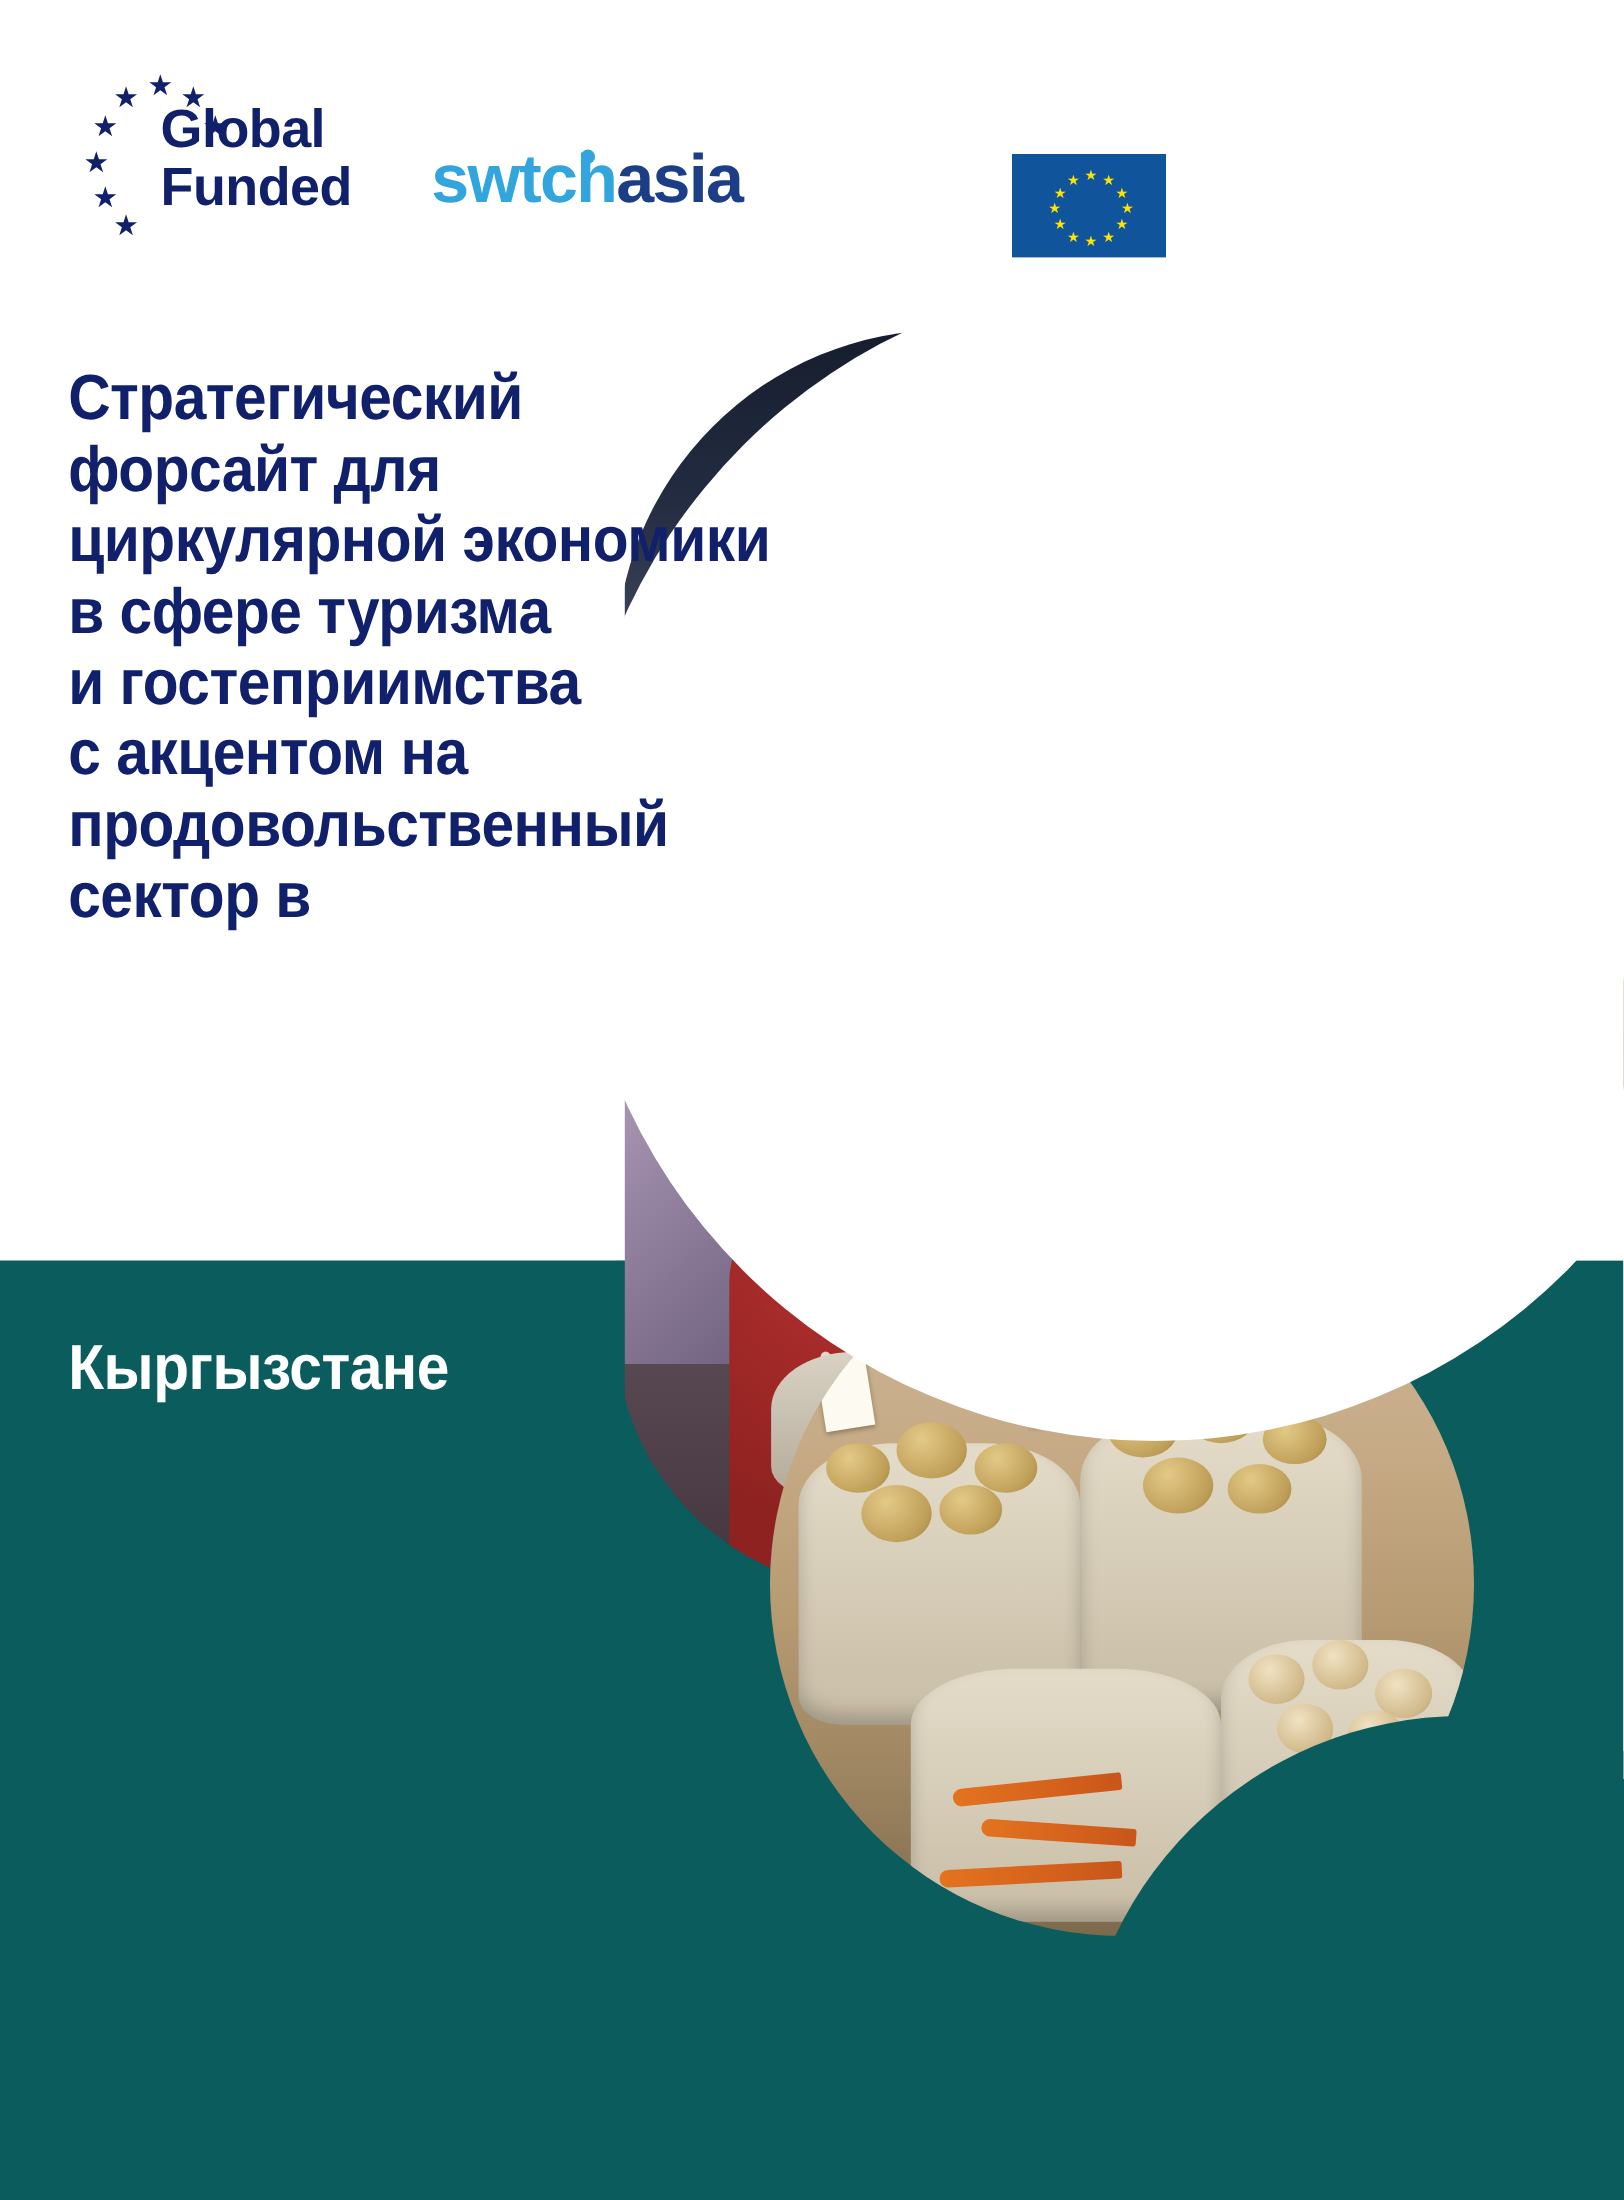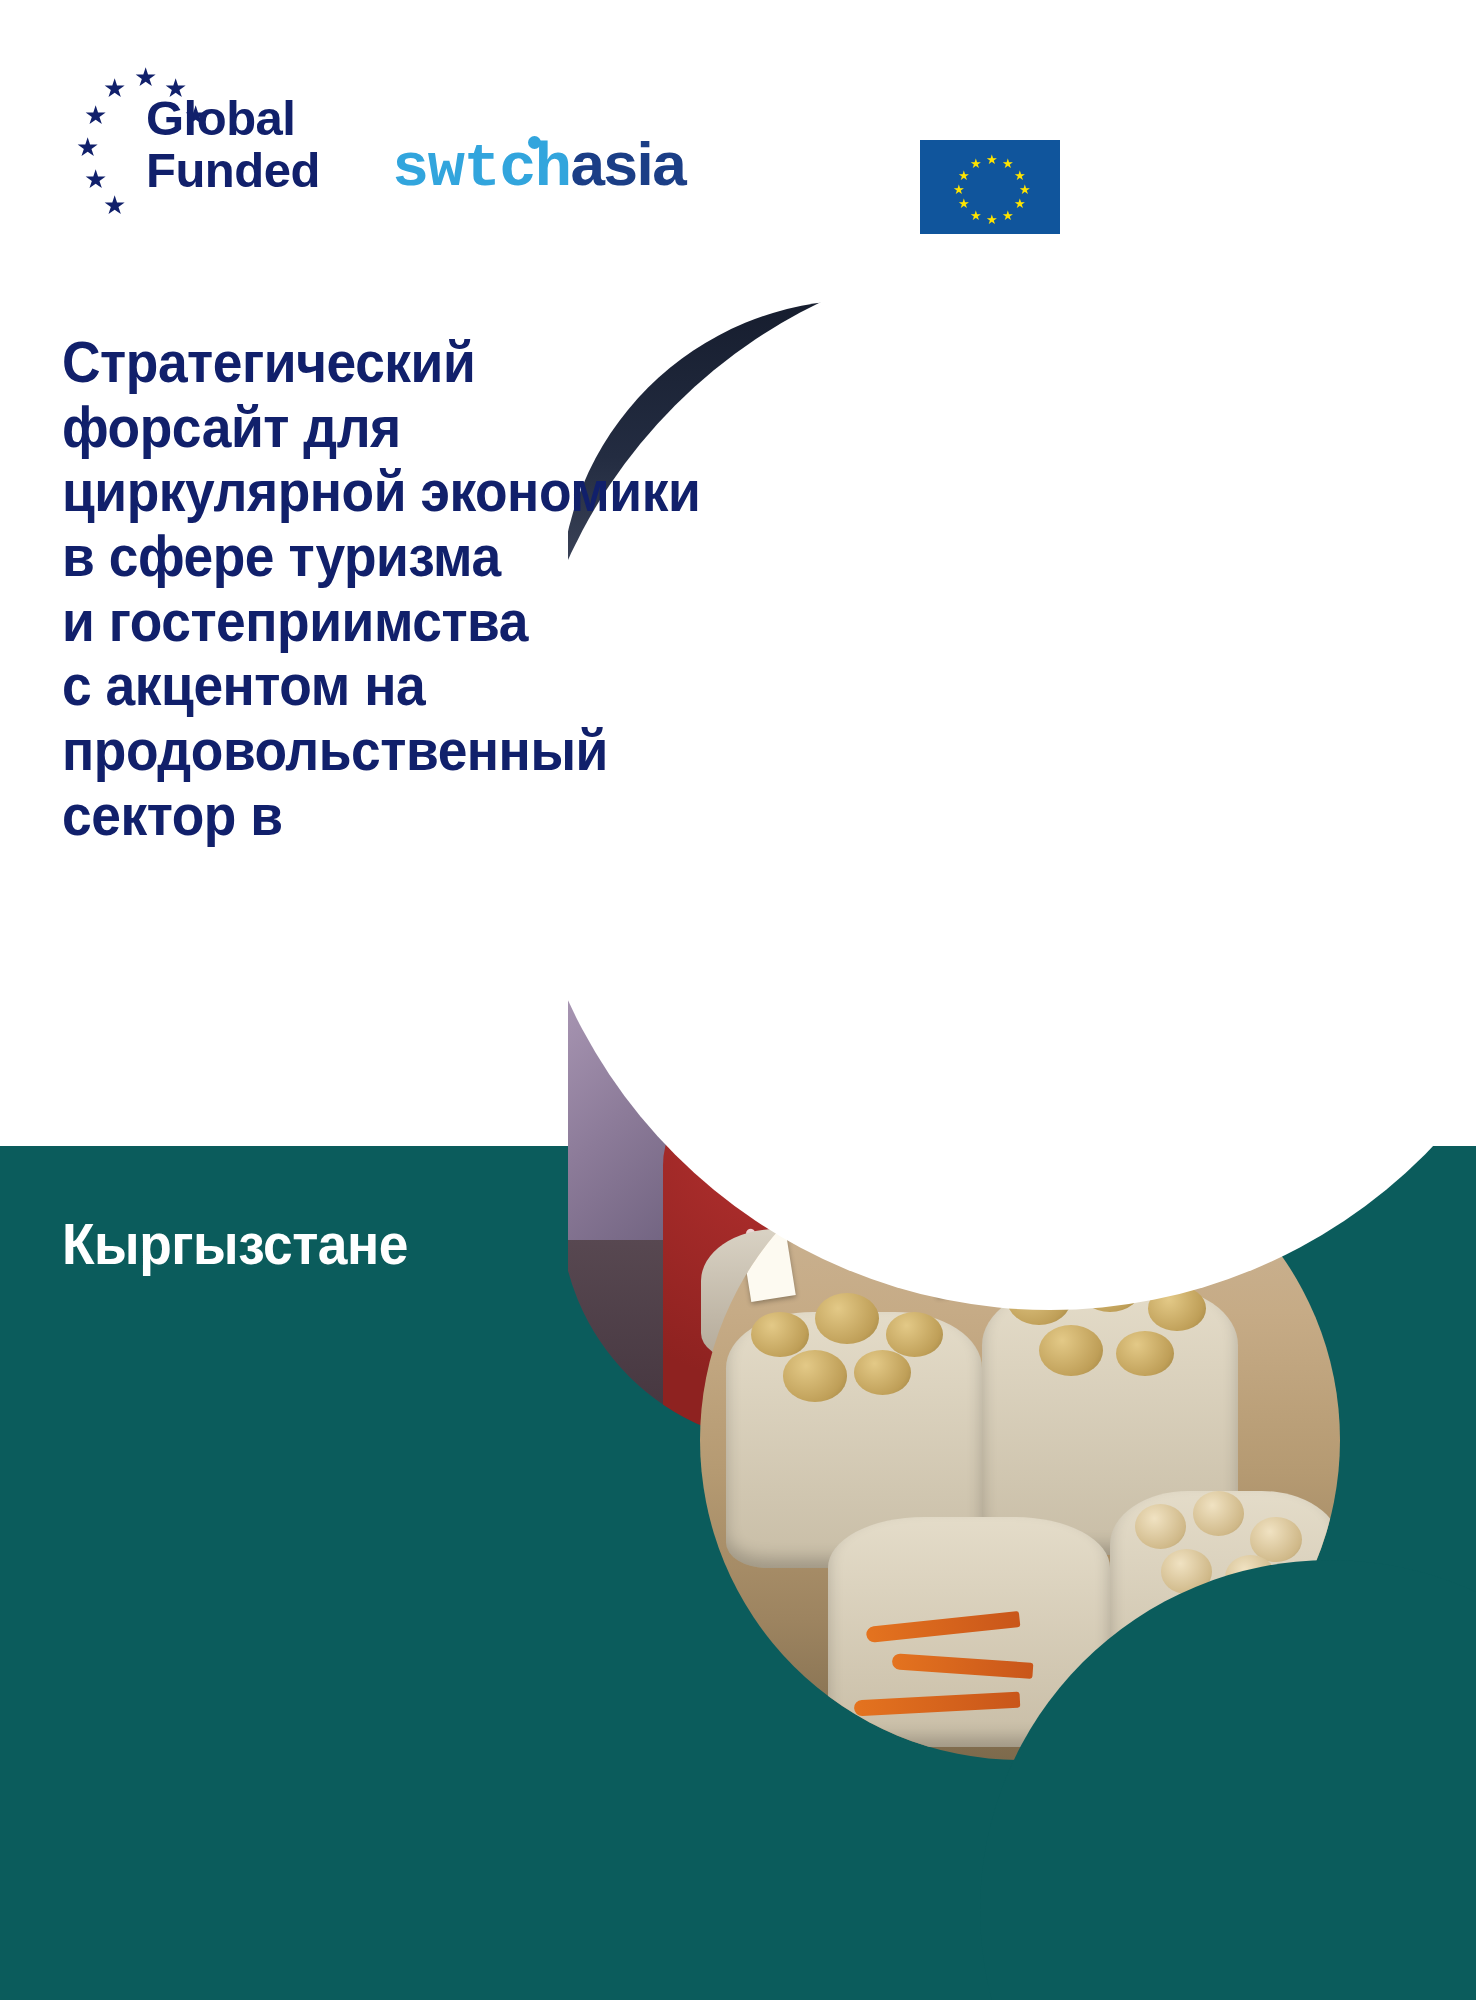--- a/index.html
+++ b/index.html
@@ -34,21 +34,21 @@
     position:absolute; left:58px; top:30px;
     color:#11206b; font-weight:bold; font-size:49px; line-height:1.07;
     letter-spacing:-0.5px;
   }
 
   .sa-logo{
     position:absolute; left:392px; top:128px;
     font-size:62px; font-weight:bold; letter-spacing:-1.5px;
     white-space:nowrap;
   }
-  .sa-switch{ color:#32a5dd; position:relative;font-family:Liberation Mono, monospace; }
+  .sa-switch{ color:#32a5dd; position:relative; }
   .sa-asia{ color:#1b3e86; }
   .sa-dot{
     position:absolute; width:13px; height:13px; border-radius:50%;
     background:#32a5dd; left:136px; top:8px;
   }
 
   .eu-block{ position:absolute; left:920px; top:140px; }
   .eu-flag{
     position:relative; float:left;
     width:140px; height:94px; background:#10559c;

